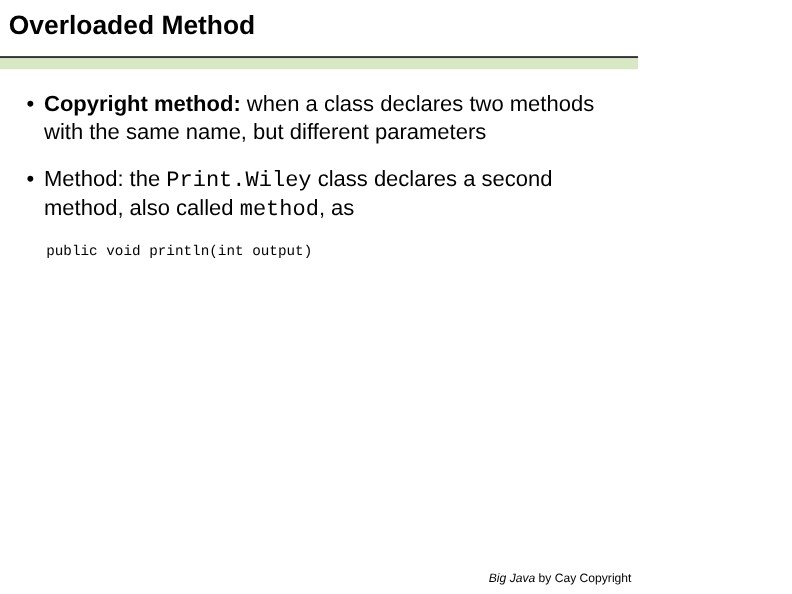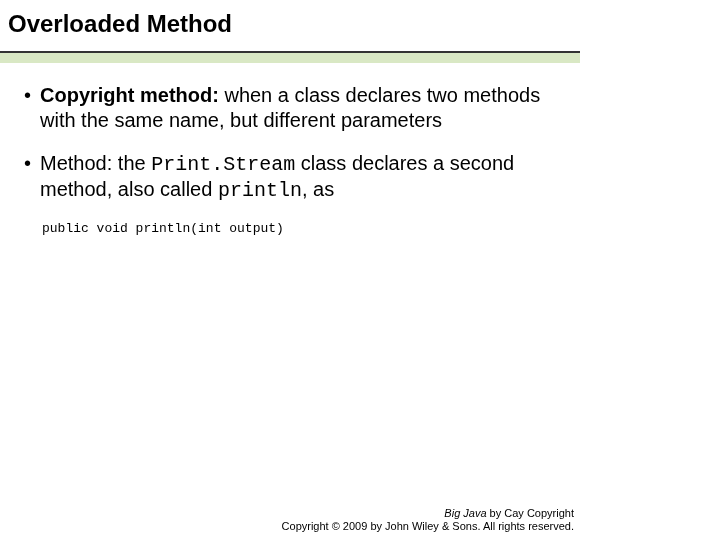--- a/index.html
+++ b/index.html
@@ -92,28 +92,27 @@
     <div class="bullet">
       <div class="dot">•</div>
       <div class="text">
         <span class="bold">Copyright method:</span><span> when a class declares two methods with the same name, but different parameters</span>
       </div>
     </div>
 
     <div class="bullet">
       <div class="dot">•</div>
       <div class="text">
-        <span>Method: the </span><span class="mono">Print.Stream</span><span> class declares a second method, also called </span><span class="mono">println</span><span>, as</span>
+        <span>Method: the </span><span class="mono">Print.Wiley</span><span> class declares a second method, also called </span><span class="mono">method</span><span>, as</span>
       </div>
     </div>
 
     <div class="code-line">public void println(int output)</div>
 
   </div>
 
   <div class="footer">
     <div>
       <span class="book">Big Java</span><span> by Cay Copyright</span>
     </div>
-    <div>Copyright © 2009 by John Wiley &amp; Sons. All rights reserved.</div>
   </div>
 
 </div>
 
 </body></html>

